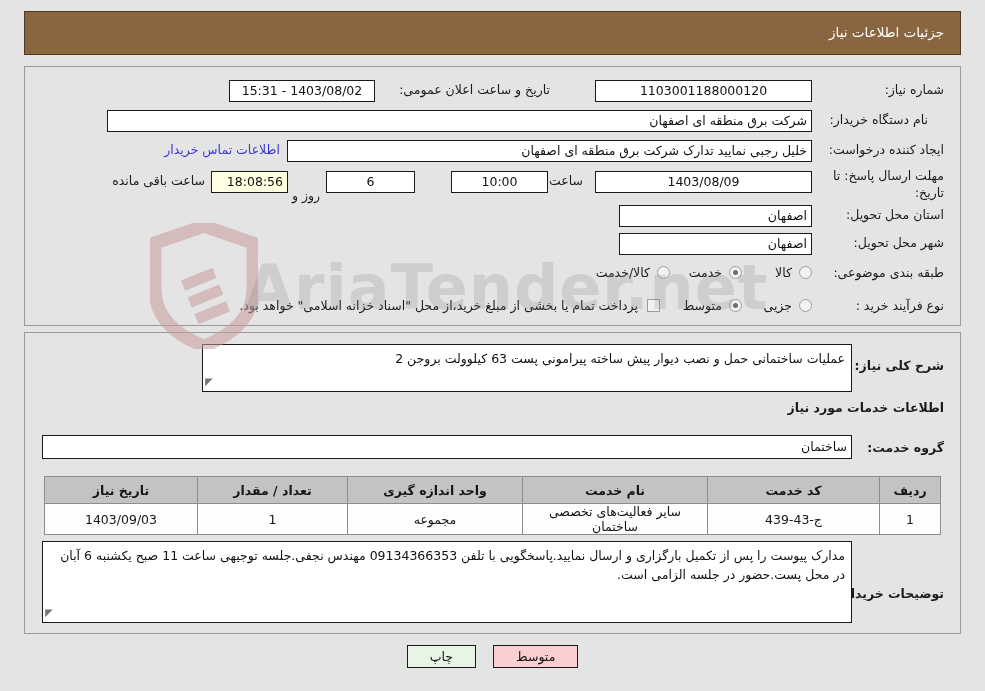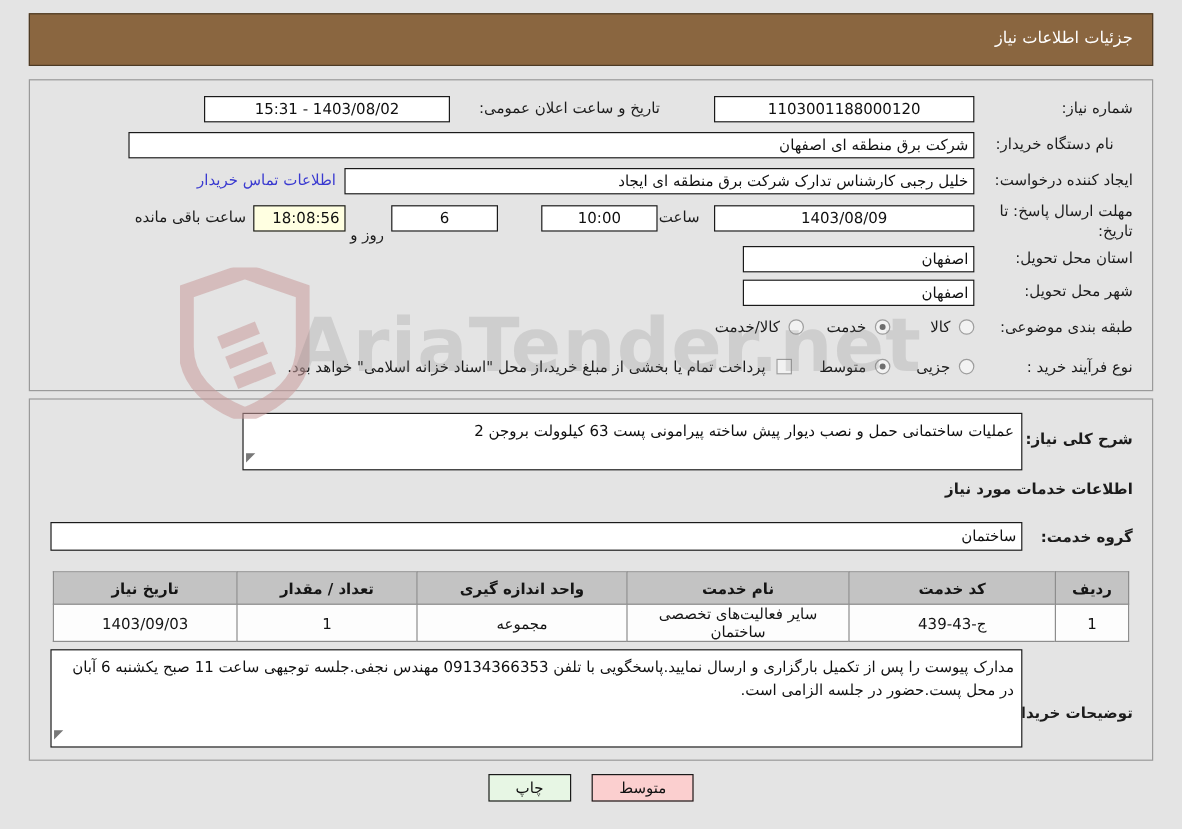--- a/index.html
+++ b/index.html
@@ -228,27 +228,27 @@
     </svg>
     <div class="wm-text">AriaTender.net</div>
   </div>
 
   <div class="panel" id="panel-top">
 
     <div class="lbl" style="right:16px; top:15px;">شماره نیاز:</div>
     <div class="fld center" style="right:148px; top:13px; width:217px;">1103001188000120</div>
 
     <div class="lbl" style="right:410px; top:15px;">تاریخ و ساعت اعلان عمومی:</div>
-    <div class="fld center" style="right:585px; top:13px; width:205px;">1403/08/02 - 15:31</div>
+    <div class="fld center" style="right:585px; top:13px; width:146px;">1403/08/02 - 15:31</div>
 
     <div class="lbl" style="right:32px; top:45px;">نام دستگاه خریدار:</div>
     <div class="fld right" style="right:148px; top:43px; width:705px;">شرکت برق منطقه ای اصفهان</div>
 
     <div class="lbl" style="right:16px; top:75px;">ایجاد کننده درخواست:</div>
-    <div class="fld right" style="right:148px; top:73px; width:525px;">خلیل رجبی کارشناس تدارک شرکت برق منطقه ای ایجاد</div>
+    <div class="fld right" style="right:148px; top:73px; width:525px;">خلیل رجبی نمایید تدارک شرکت برق منطقه ای اصفهان</div>
     <div class="link" style="right:680px; top:75px;">اطلاعات تماس خریدار</div>
 
     <div class="lbl" style="right:16px; top:100px; width:125px; white-space:normal; line-height:17px;">مهلت ارسال پاسخ: تا تاریخ:</div>
     <div class="fld center" style="right:148px; top:104px; width:217px;">1403/08/09</div>
     <div class="lbl" style="right:377px; top:106px;">ساعت</div>
     <div class="fld center" style="right:412px; top:104px; width:97px;">10:00</div>
     <div class="fld center" style="right:545px; top:104px; width:89px;">6</div>
     <div class="lbl" style="right:640px; top:121px;">روز و</div>
     <div class="fld cream" style="right:672px; top:104px; width:77px;padding-left:16px;">18:08:56</div>
     <div class="lbl" style="right:755px; top:106px;">ساعت باقی مانده</div>

